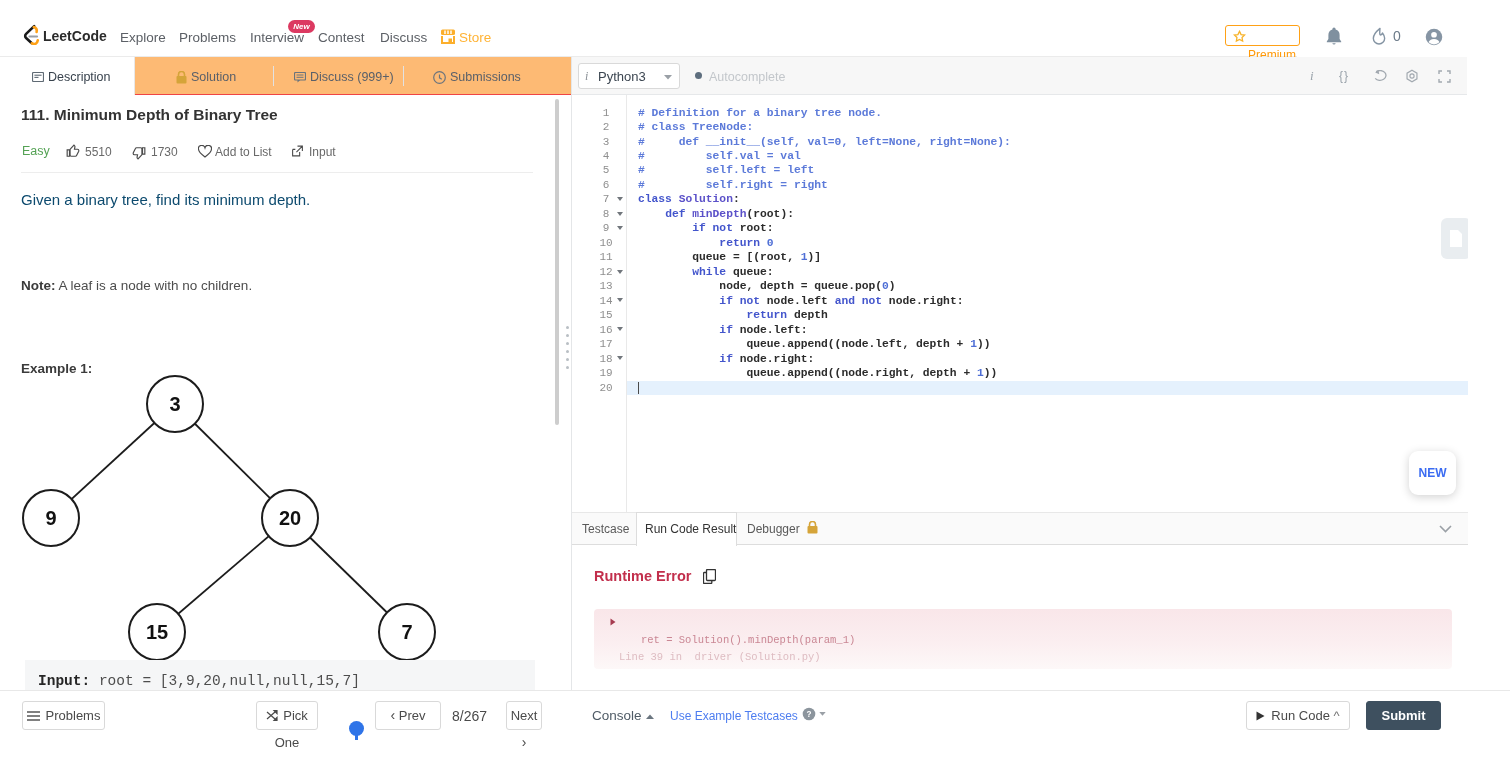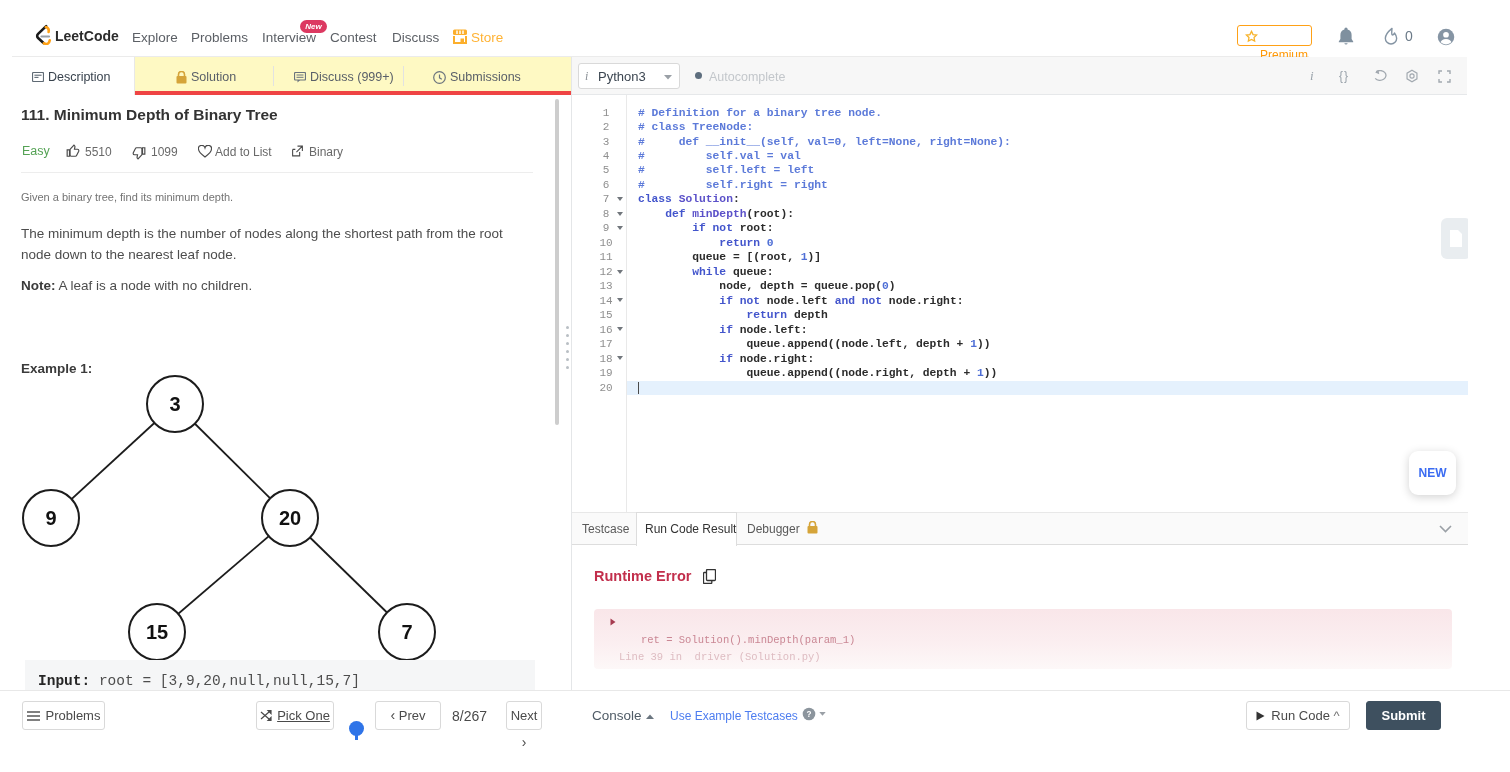--- a/index.html
+++ b/index.html
@@ -1,24 +1,24 @@
 <!DOCTYPE html>
 <html><head>
 <meta charset="utf-8">
 <style>
 * { margin:0; padding:0; box-sizing:border-box; }
 html,body { background:#fff; }
 body { font-family:"Liberation Sans", sans-serif; }
 #page { position:relative; width:1510px; height:772px; overflow:hidden; background:#fff; }
 .abs { position:absolute; }
 
-#nav { position:absolute; left:12px; top:0; width:1297px; height:57px; background:#fff; border-bottom:1px solid #ebebeb;padding-left:48px; }
+#nav { position:absolute; left:0; top:0; width:1297px; height:57px; background:#fff; border-bottom:1px solid #ebebeb;padding-left:48px; }
 .navlink { position:absolute; top:30px; font-size:13.5px; color:#5c6066; }
 
-#tabbar-left { position:absolute; left:0; top:57px; width:571px; height:38px; background:#fef9c3; border-bottom:4px solid #ef4444; }
+#tabbar-left { position:absolute; left:0; top:57px; width:571px; height:38px; background:#fdba74; border-bottom:1px solid #ef4444; }
 #tab-desc { position:absolute; left:0; top:0; width:135px; height:39px; background:#fff; border-right:1px solid #e8e8e8; }
 #tabbar-right { position:absolute; left:571px; top:57px; width:896px; height:38px; background:#f7f7f7; border-bottom:1px solid #e6e8ea; }
 .tabtxt { position:absolute; top:13px; font-size:12.5px; color:#5a6069; }
 .tabsep { position:absolute; top:9px; width:1px; height:20px; background:#e2e2e2; }
 
 #left { position:absolute; left:0; top:95px; width:571px; height:595px; background:#fff; overflow:hidden; }
 #right { position:absolute; left:571px; top:57px; width:896px; height:633px; border-left:1px solid #e4e6e8; }
 
 #footer { position:absolute; left:0; top:690px; width:1510px; height:82px; background:#fff; border-top:1px solid #e8e8e8; }
 .fbtn { position:absolute; top:10px; height:29px; background:#fff; border:1px solid #d9d9d9; border-radius:3px; font-size:13px; color:#4a4a4a; line-height:27px; text-align:center; }
@@ -139,32 +139,31 @@
   <div id="left">
     <div class="abs" style="left:21px;top:11px;font-size:15.5px;font-weight:700;color:#333;">111. Minimum Depth of Binary Tree</div>
     <div class="abs" style="left:22px;top:49px;font-size:12.5px;color:#54a254;">Easy</div>
     <svg class="abs" style="left:66px;top:49px;" width="14" height="14" viewBox="0 0 24 24">
         <path d="M2 10h4v11H2zm19.8 2.4c.1-.4.2-.8.2-1.2 0-1.2-1-2.2-2.2-2.2h-5.3l.8-4.1v-.5c0-.5-.2-1-.5-1.3L13.7 2 7.6 8.5C7.2 8.9 7 9.4 7 10v9c0 1.1.9 2 2 2h7.3c.8 0 1.5-.5 1.8-1.2l3.7-7.4z" fill="none" stroke="#4a4a4a" stroke-width="2"></path>
       </svg>
     <div class="abs" style="left:85px;top:50px;font-size:12px;color:#696969;">5510</div>
     <svg class="abs" style="left:132px;top:51px;" width="14" height="14" viewBox="0 0 24 24">
         <path d="M22 14h-4V3h4zM2.2 11.6c-.1.4-.2.8-.2 1.2 0 1.2 1 2.2 2.2 2.2h5.3l-.8 4.1v.5c0 .5.2 1 .5 1.3L10.3 22l6.1-6.5c.4-.4.6-.9.6-1.5V5c0-1.1-.9-2-2-2H7.7c-.8 0-1.5.5-1.8 1.2L2.2 11.6z" fill="none" stroke="#4a4a4a" stroke-width="2"></path>
       </svg>
-    <div class="abs" style="left:151px;top:50px;font-size:12px;color:#696969;">1099</div>
+    <div class="abs" style="left:151px;top:50px;font-size:12px;color:#696969;">1730</div>
     <svg class="abs" style="left:198px;top:50px;" width="14" height="13" viewBox="0 0 24 22">
         <path d="M12 20.3 C5.4 15.4 1 11.9 1 7.6 A5.6 5.6 0 0 1 12 4.6 A5.6 5.6 0 0 1 23 7.6 c0 4.3-4.4 7.8-11 12.7z" fill="none" stroke="#4a4a4a" stroke-width="2"></path>
       </svg>
     <div class="abs" style="left:215px;top:50px;font-size:12px;color:#696969;">Add to List</div>
     <svg class="abs" style="left:291px;top:49px;" width="13" height="14" viewBox="0 0 24 24">
         <path d="M3 9 v12 h13 V14 M8 9 H3 M12 3 h9 v9 M20.5 3.5 L10 14" fill="none" stroke="#4a4a4a" stroke-width="2"></path>
       </svg>
-    <div class="abs" style="left:309px;top:50px;font-size:12px;color:#696969;">Binary</div>
+    <div class="abs" style="left:309px;top:50px;font-size:12px;color:#696969;">Input</div>
     <div class="abs" style="left:21px;top:77px;width:512px;height:1px;background:#ededed;"></div>
-    <div class="abs" style="left:21px;top:96px;font-size:11px;color:#737373;">Given a binary tree, find its minimum depth.</div>
-    <div class="abs" style="left:21px;top:129px;font-size:13.5px;color:#4d4d4d;line-height:20.5px;">The minimum depth is the number of nodes along the shortest path from the root<br>node down to the nearest leaf node.</div>
+    <div class="abs" style="left:21px;top:96px;font-size:15px;color:#0c4a6e;">Given a binary tree, find its minimum depth.</div>
     <div class="abs" style="left:21px;top:183px;font-size:13.5px;color:#4d4d4d;"><b style="color:#3b3b3b;">Note:</b> A leaf is a node with no children.</div>
     <div class="abs" style="left:21px;top:250px;font-size:13.5px;font-weight:700;color:#3b3b3b;margin-top:16px;">Example 1:</div>
     <svg class="abs" style="left:0px;top:275px;" width="460" height="295" viewBox="0 0 460 295">
       <g stroke="#1c1c1c" stroke-width="1.8">
         <line x1="175" y1="34" x2="51" y2="148"></line>
         <line x1="175" y1="34" x2="290" y2="148"></line>
         <line x1="290" y1="148" x2="157" y2="262"></line>
         <line x1="290" y1="148" x2="407" y2="262"></line>
       </g>
       <g fill="#fff" stroke="#1c1c1c" stroke-width="2">
@@ -289,21 +288,21 @@
 
   <div id="footer">
     <div class="fbtn" style="left:22px;width:83px;">
       <svg style="position:relative;top:2px;margin-right:6px;" width="13" height="12" viewBox="0 0 13 12">
           <g stroke="#4a4a4a" stroke-width="1.4">
             <line x1="0" y1="2" x2="13" y2="2"></line>
             <line x1="0" y1="6" x2="13" y2="6"></line>
             <line x1="0" y1="10" x2="13" y2="10"></line>
           </g>
         </svg>Problems</div>
-    <div class="fbtn" style="left:256px;width:78px;text-decoration:underline;">
+    <div class="fbtn" style="left:256px;width:62px;">
       <svg style="position:relative;top:1px;margin-right:5px;" width="12" height="11" viewBox="0 0 24 22">
           <g stroke="#4a4a4a" stroke-width="2.4" fill="#4a4a4a">
             <path d="M2 4 L18 18 M18 4 L2 18" fill="none"></path>
             <path d="M16 1 h6 v6z"></path>
             <path d="M16 21 h6 v-6z"></path>
           </g>
         </svg>Pick One</div>
     <div class="abs" style="left:349px;top:30px;width:15px;height:15px;border-radius:50%;background:#2f74e8;"></div>
     <div class="abs" style="left:355px;top:43px;width:3px;height:6px;background:#2f74e8;"></div>
     <div class="fbtn" style="left:375px;width:66px;"><span style="font-size:14px;">‹</span> Prev</div>

